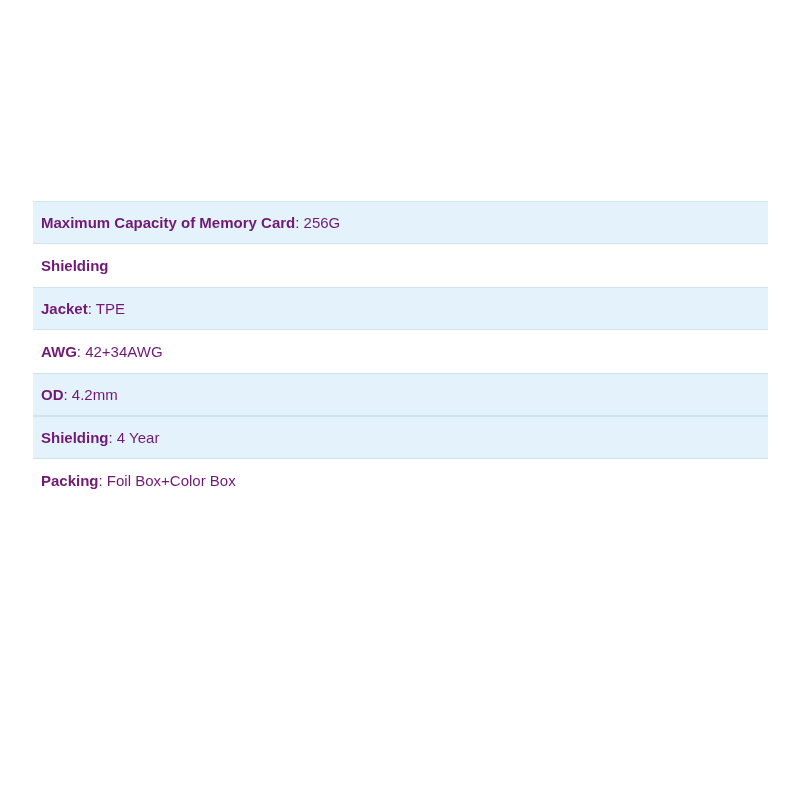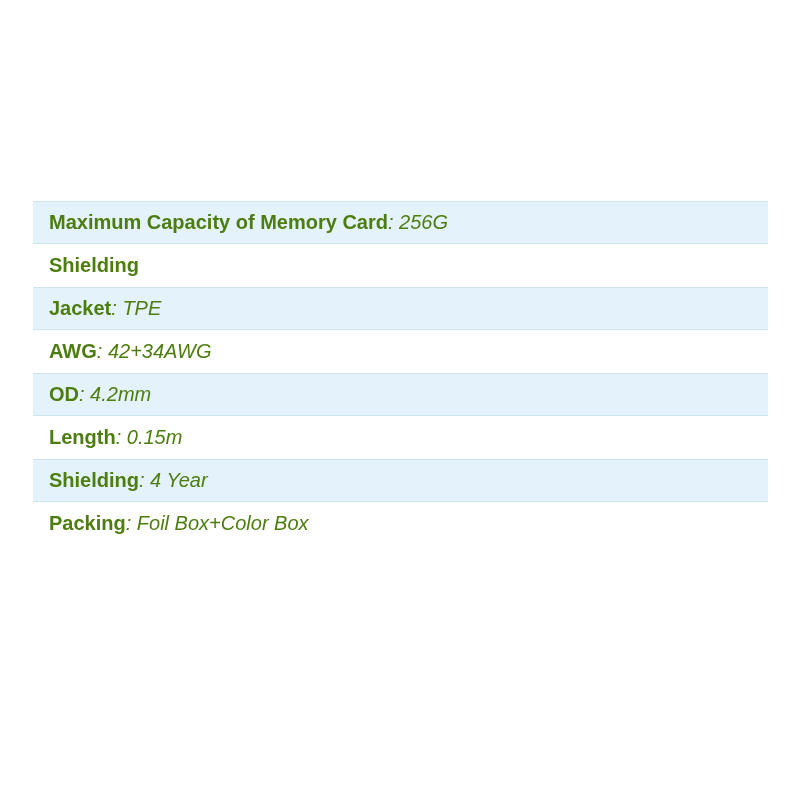--- a/index.html
+++ b/index.html
@@ -21,39 +21,38 @@
     position: absolute;
     left: 33px;
     top: 201px;
     width: 735px;
   }
   .spec-row {
     box-sizing: border-box;
     height: 43px;
     display: flex;
     align-items: center;
-    padding-left: 16px;
+    padding-left: 8px;
     padding-right: 8px;
     background: #ffffff;
-    font-size: 20px;
-    color: #4d7c0f;
+    font-size: 15px;
+    color: #701a75;
     white-space: nowrap;
     overflow: hidden;
   }
   .spec-row.highlight {
     background: #e4f2fb;
     border-top: 1px solid #cde5f1;
     border-bottom: 1px solid #cde5f1;
   }
   .spec-label {
     font-weight: bold;
   }
   .spec-value {
     font-weight: normal;
-    font-style: italic;
   }
 </style>
 </head>
 <body>
 
 <div class="page">
   <div class="spec-table" id="spec-table">
       <div class="spec-row highlight">
         <span class="spec-label">Maximum Capacity of Memory Card</span>
         <span class="spec-value">: 256G</span>
@@ -66,24 +65,20 @@
         <span class="spec-value">: TPE</span>
       </div>
       <div class="spec-row">
         <span class="spec-label">AWG</span>
         <span class="spec-value">: 42+34AWG</span>
       </div>
       <div class="spec-row highlight">
         <span class="spec-label">OD</span>
         <span class="spec-value">: 4.2mm</span>
       </div>
-      <div class="spec-row">
-        <span class="spec-label">Length</span>
-        <span class="spec-value">: 0.15m</span>
-      </div>
       <div class="spec-row highlight">
         <span class="spec-label">Shielding</span>
         <span class="spec-value">: 4 Year</span>
       </div>
       <div class="spec-row">
         <span class="spec-label">Packing</span>
         <span class="spec-value">: Foil Box+Color Box</span>
       </div>
     </div>
 </div>

